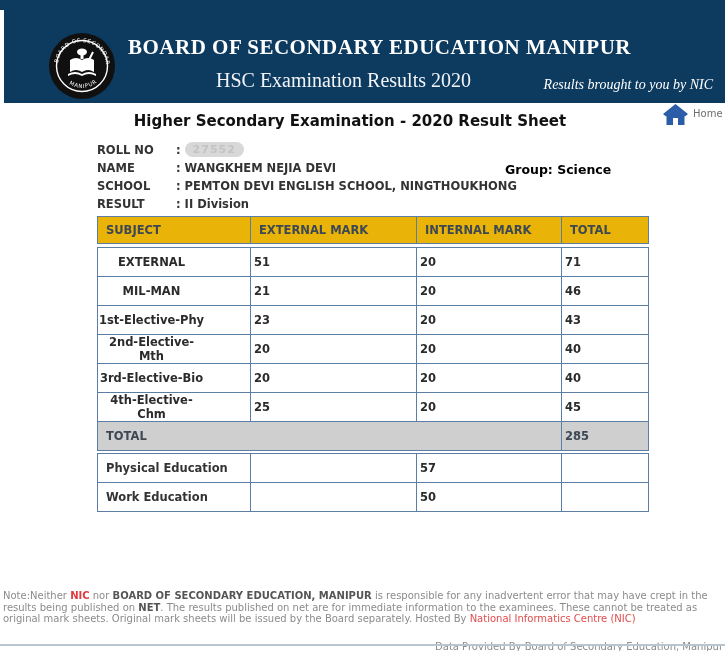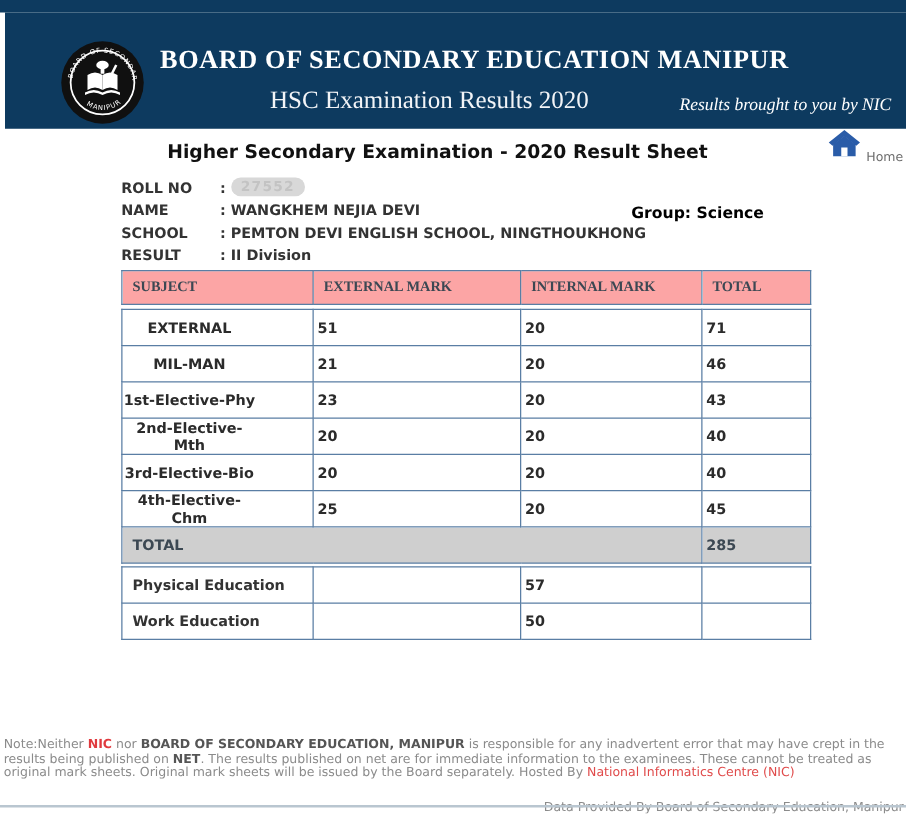--- a/index.html
+++ b/index.html
@@ -24,21 +24,21 @@
     font-size:20px; color:#f2f4f7; white-space:nowrap;
   }
   .tagline {
     position:absolute; right:12px; top:67px;
     font-family:"Liberation Serif","DejaVu Serif",serif;
     font-style:italic; font-size:14px; color:#fff; white-space:nowrap;
   }
   
   .home-link { position:absolute; left:662px; top:103px; width:62px; height:24px; cursor:pointer; }
   .home-link svg { position:absolute; left:0; top:0; }
-  .home-label { position:absolute; left:31px; top:18px; font-size:10px; color:#6e6e6e; }
+  .home-label { position:absolute; left:31px; top:5px; font-size:10px; color:#6e6e6e; }
   
   .page-title {
     position:absolute; left:0; top:112px; width:700px; text-align:center;
     font-size:15px; font-weight:bold; color:#111;
   }
   .info-block { position:absolute; left:97px; top:140px; width:420px; }
   .info-row { height:18px; line-height:18px; white-space:nowrap; }
   .info-label { display:inline-block; width:79px; font-size:11.5px; font-weight:bold; color:#333; }
   .info-colon { font-size:11.5px; font-weight:bold; color:#333; }
   .info-value { font-size:11.5px; font-weight:bold; color:#333; padding-left:4px; }
@@ -51,21 +51,21 @@
   .group-tag { position:absolute; left:505px; top:162px; font-size:12.5px; font-weight:bold; color:#000; }
   
   table { border-collapse:collapse; table-layout:fixed; }
   .tbl { position:absolute; left:97px; width:530px; }
   .tbl td, .tbl th { border:1px solid #5a7ea4; font-size:11.5px; font-weight:bold; overflow:hidden; }
   .col-subject { width:153px; }
   .col-external { width:166px; }
   .col-internal { width:145px; }
   .col-total { width:87px; }
   .head-tbl { top:216px; }
-  .head-tbl th { height:27px; background:#fca5a5; color:#3c4853; text-align:left; padding-left:8px;font-family:Liberation Serif, serif; }
+  .head-tbl th { height:27px; background:#eab308; color:#3c4853; text-align:left; padding-left:8px; }
   .body-tbl { top:247px; }
   .body-tbl td { height:29px; color:#2b2b2b; }
   td.subject-cell { text-align:center; padding-right:45px; }
   td.mark-cell { text-align:left; padding-left:3px; }
   .total-row td { background:#cfcfcf; color:#3c4853; }
   td.total-label-cell { text-align:left; padding-left:8px; }
   .extra-tbl { top:453px; }
   .extra-tbl td { height:29px; color:#2b2b2b; }
   td.extra-subject-cell { text-align:left; padding-left:8px; color:#333; }
   

